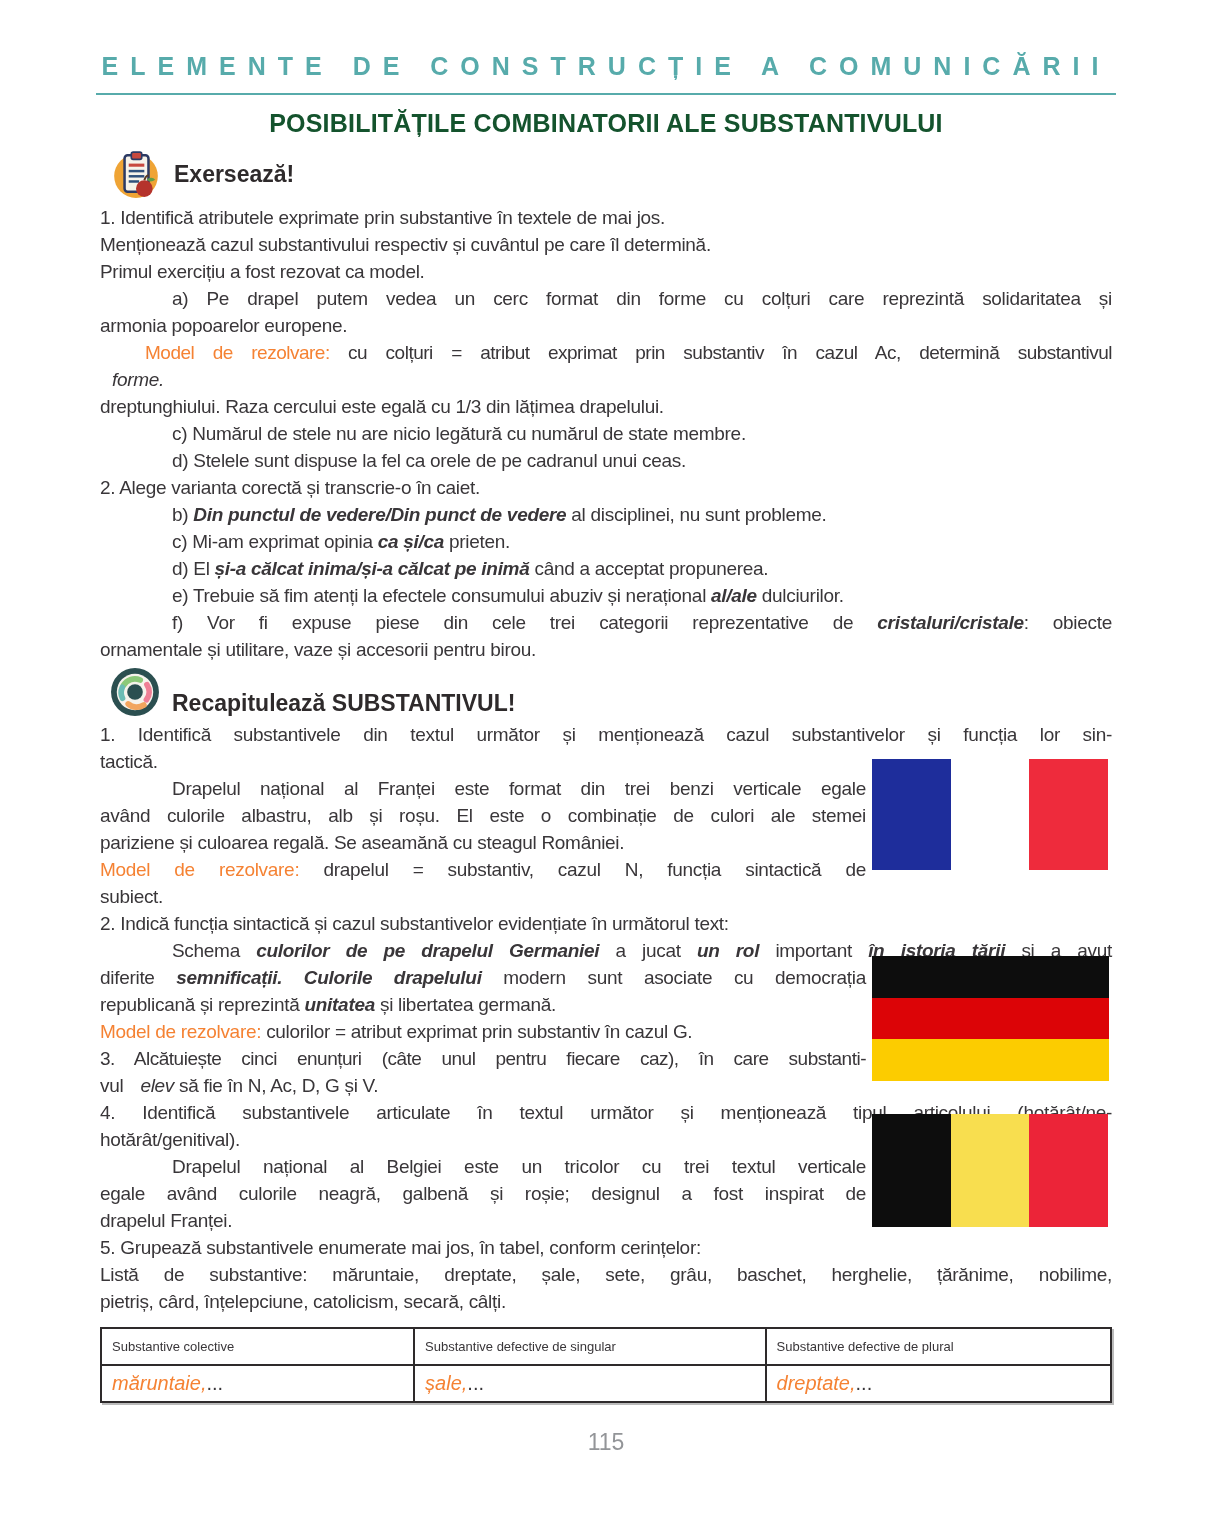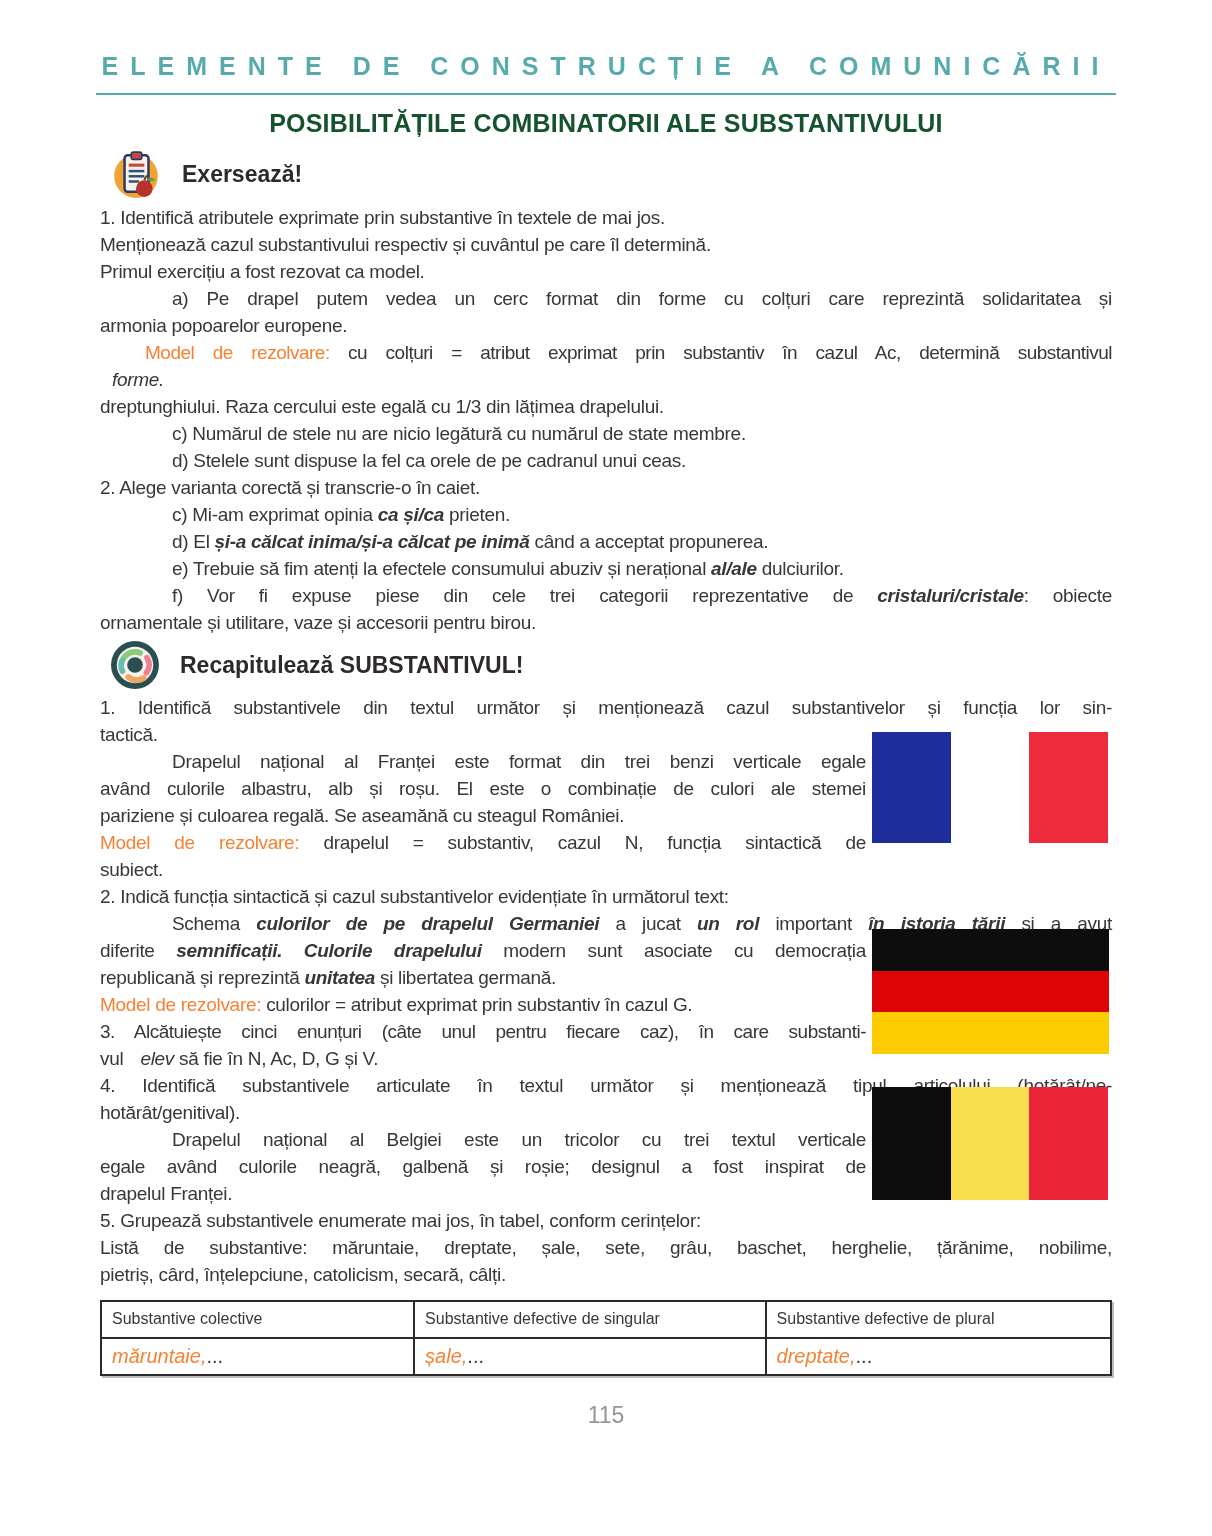--- a/index.html
+++ b/index.html
@@ -12,21 +12,21 @@
   .page-header {
     margin:52px 96px 0; text-align:center;
     color:#57abab; font-size:25px; font-weight:600; letter-spacing:12px;
     padding-bottom:12px; border-bottom:2px solid #57abab;
   }
   .page-title {
     margin:14px 100px 0; text-align:center;
     color:#14532d; font-size:25px; font-weight:700; letter-spacing:0.2px;
   }
   
-  .sec-head { display:flex; align-items:center; gap:20px; margin:10px 100px 4px; padding-left:10px; }
+  .sec-head { display:flex; align-items:center; gap:12px; margin:10px 100px 4px; padding-left:10px; }
   .sec-head .sec-label { font-size:23px; font-weight:700; color:#2e2a2b; }
   .sec-head svg { display:block; }
   
   .text-col { margin:0 100px; }
   .recap-body { position:relative; }
   .text-col p {
     font-size:19px; line-height:27px; letter-spacing:-0.3px; color:#393639;
     white-space:normal; hyphens:none;
   }
   p.ind  { text-indent:72px; }
@@ -47,21 +47,21 @@
   .flag-france  { left:772px; top:38px;  width:236px; height:111px; }
   .flag-germany { left:772px; top:235px; width:237px; height:125px; }
   .flag-belgium { left:772px; top:393px; width:236px; height:113px; }
   
   .group-table {
     margin:12px 100px 0; width:1012px; border-collapse:collapse;
     box-shadow:2px 2px 0 rgba(60,60,60,0.35);
   }
   .group-table th, .group-table td {
     border:2.5px solid #2e2a2b; font-weight:400; text-align:left;
-    font-size:16px; padding:5px 10px 6px; height:37px;
+    font-size:13px; padding:5px 10px 6px; height:37px;
   }
   .group-table th { color:#393639; }
   .group-table td { font-size:20px; }
   .group-table col.c1 { width:31%; }
   .group-table col.c2 { width:34.8%; }
   .group-table col.c3 { width:34.2%; }
   
   .page-number { margin-top:26px; text-align:center; color:#939598; font-size:23px; }
 </style>
 </head>
@@ -96,28 +96,29 @@
       <p><span class="r-n">Menționează cazul substantivului respectiv și cuvântul pe care îl determină.</span></p>
       <p><span class="r-n">Primul exercițiu a fost rezovat ca model.</span></p>
       <p class="ind jl"><span class="r-n">a) Pe drapel putem vedea un cerc format din forme cu colțuri care reprezintă solidaritatea și</span></p>
       <p><span class="r-n">armonia popoarelor europene.</span></p>
       <p class="ind2 tight jl"><span class="r-o">Model de rezolvare:</span><span class="r-n"> cu colțuri = atribut exprimat prin substantiv în cazul Ac, determină substantivul</span></p>
       <p><span class="r-i">forme.</span></p>
       <p><span class="r-n">dreptunghiului. Raza cercului este egală cu 1/3 din lățimea drapelului.</span></p>
       <p class="ind"><span class="r-n">c) Numărul de stele nu are nicio legătură cu numărul de state membre.</span></p>
       <p class="ind"><span class="r-n">d) Stelele sunt dispuse la fel ca orele de pe cadranul unui ceas.</span></p>
       <p><span class="r-n">2. Alege varianta corectă și transcrie-o în caiet.</span></p>
+      <p class="ind"><span class="r-n">b) </span><span class="r-bi">Din punctul de vedere/Din punct de vedere</span><span class="r-n"> al disciplinei, nu sunt probleme.</span></p>
       <p class="ind"><span class="r-n">c) Mi-am exprimat opinia </span><span class="r-bi">ca și/ca</span><span class="r-n"> prieten.</span></p>
       <p class="ind"><span class="r-n">d) El </span><span class="r-bi">și-a călcat inima/și-a călcat pe inimă</span><span class="r-n"> când a acceptat propunerea.</span></p>
       <p class="ind"><span class="r-n">e) Trebuie să fim atenți la efectele consumului abuziv și nerațional </span><span class="r-bi">al/ale</span><span class="r-n"> dulciurilor.</span></p>
       <p class="ind jl"><span class="r-n">f) Vor fi expuse piese din cele trei categorii reprezentative de </span><span class="r-bi">cristaluri/cristale</span><span class="r-n">: obiecte</span></p>
       <p><span class="r-n">ornamentale și utilitare, vaze și accesorii pentru birou.</span></p>
     </div>
 
-  <div class="sec-head" style="margin-top:4px;">
+  <div class="sec-head" style="margin-top:4px;align-items:flex-end;">
     <span>
       <svg viewBox="0 0 48 48" width="50" height="50">
         <circle cx="24" cy="24" r="23" fill="#2b4f50"></circle>
         <circle cx="24" cy="24" r="17.5" fill="#f6f3ec"></circle>
         <g stroke-width="5.5" fill="none" stroke-linecap="round">
           <path d="M13 17.5 A 12.5 12.5 0 0 1 29 12.5" stroke="#8cc979"></path>
           <path d="M35.5 17 A 12.5 12.5 0 0 1 35 31.5" stroke="#ef7f95"></path>
           <path d="M32.5 36.5 A 12.5 12.5 0 0 1 17.5 35.5" stroke="#f2a55e"></path>
           <path d="M12 30 A 12.5 12.5 0 0 1 11.8 19.5" stroke="#6bbcb4"></path>
         </g>

